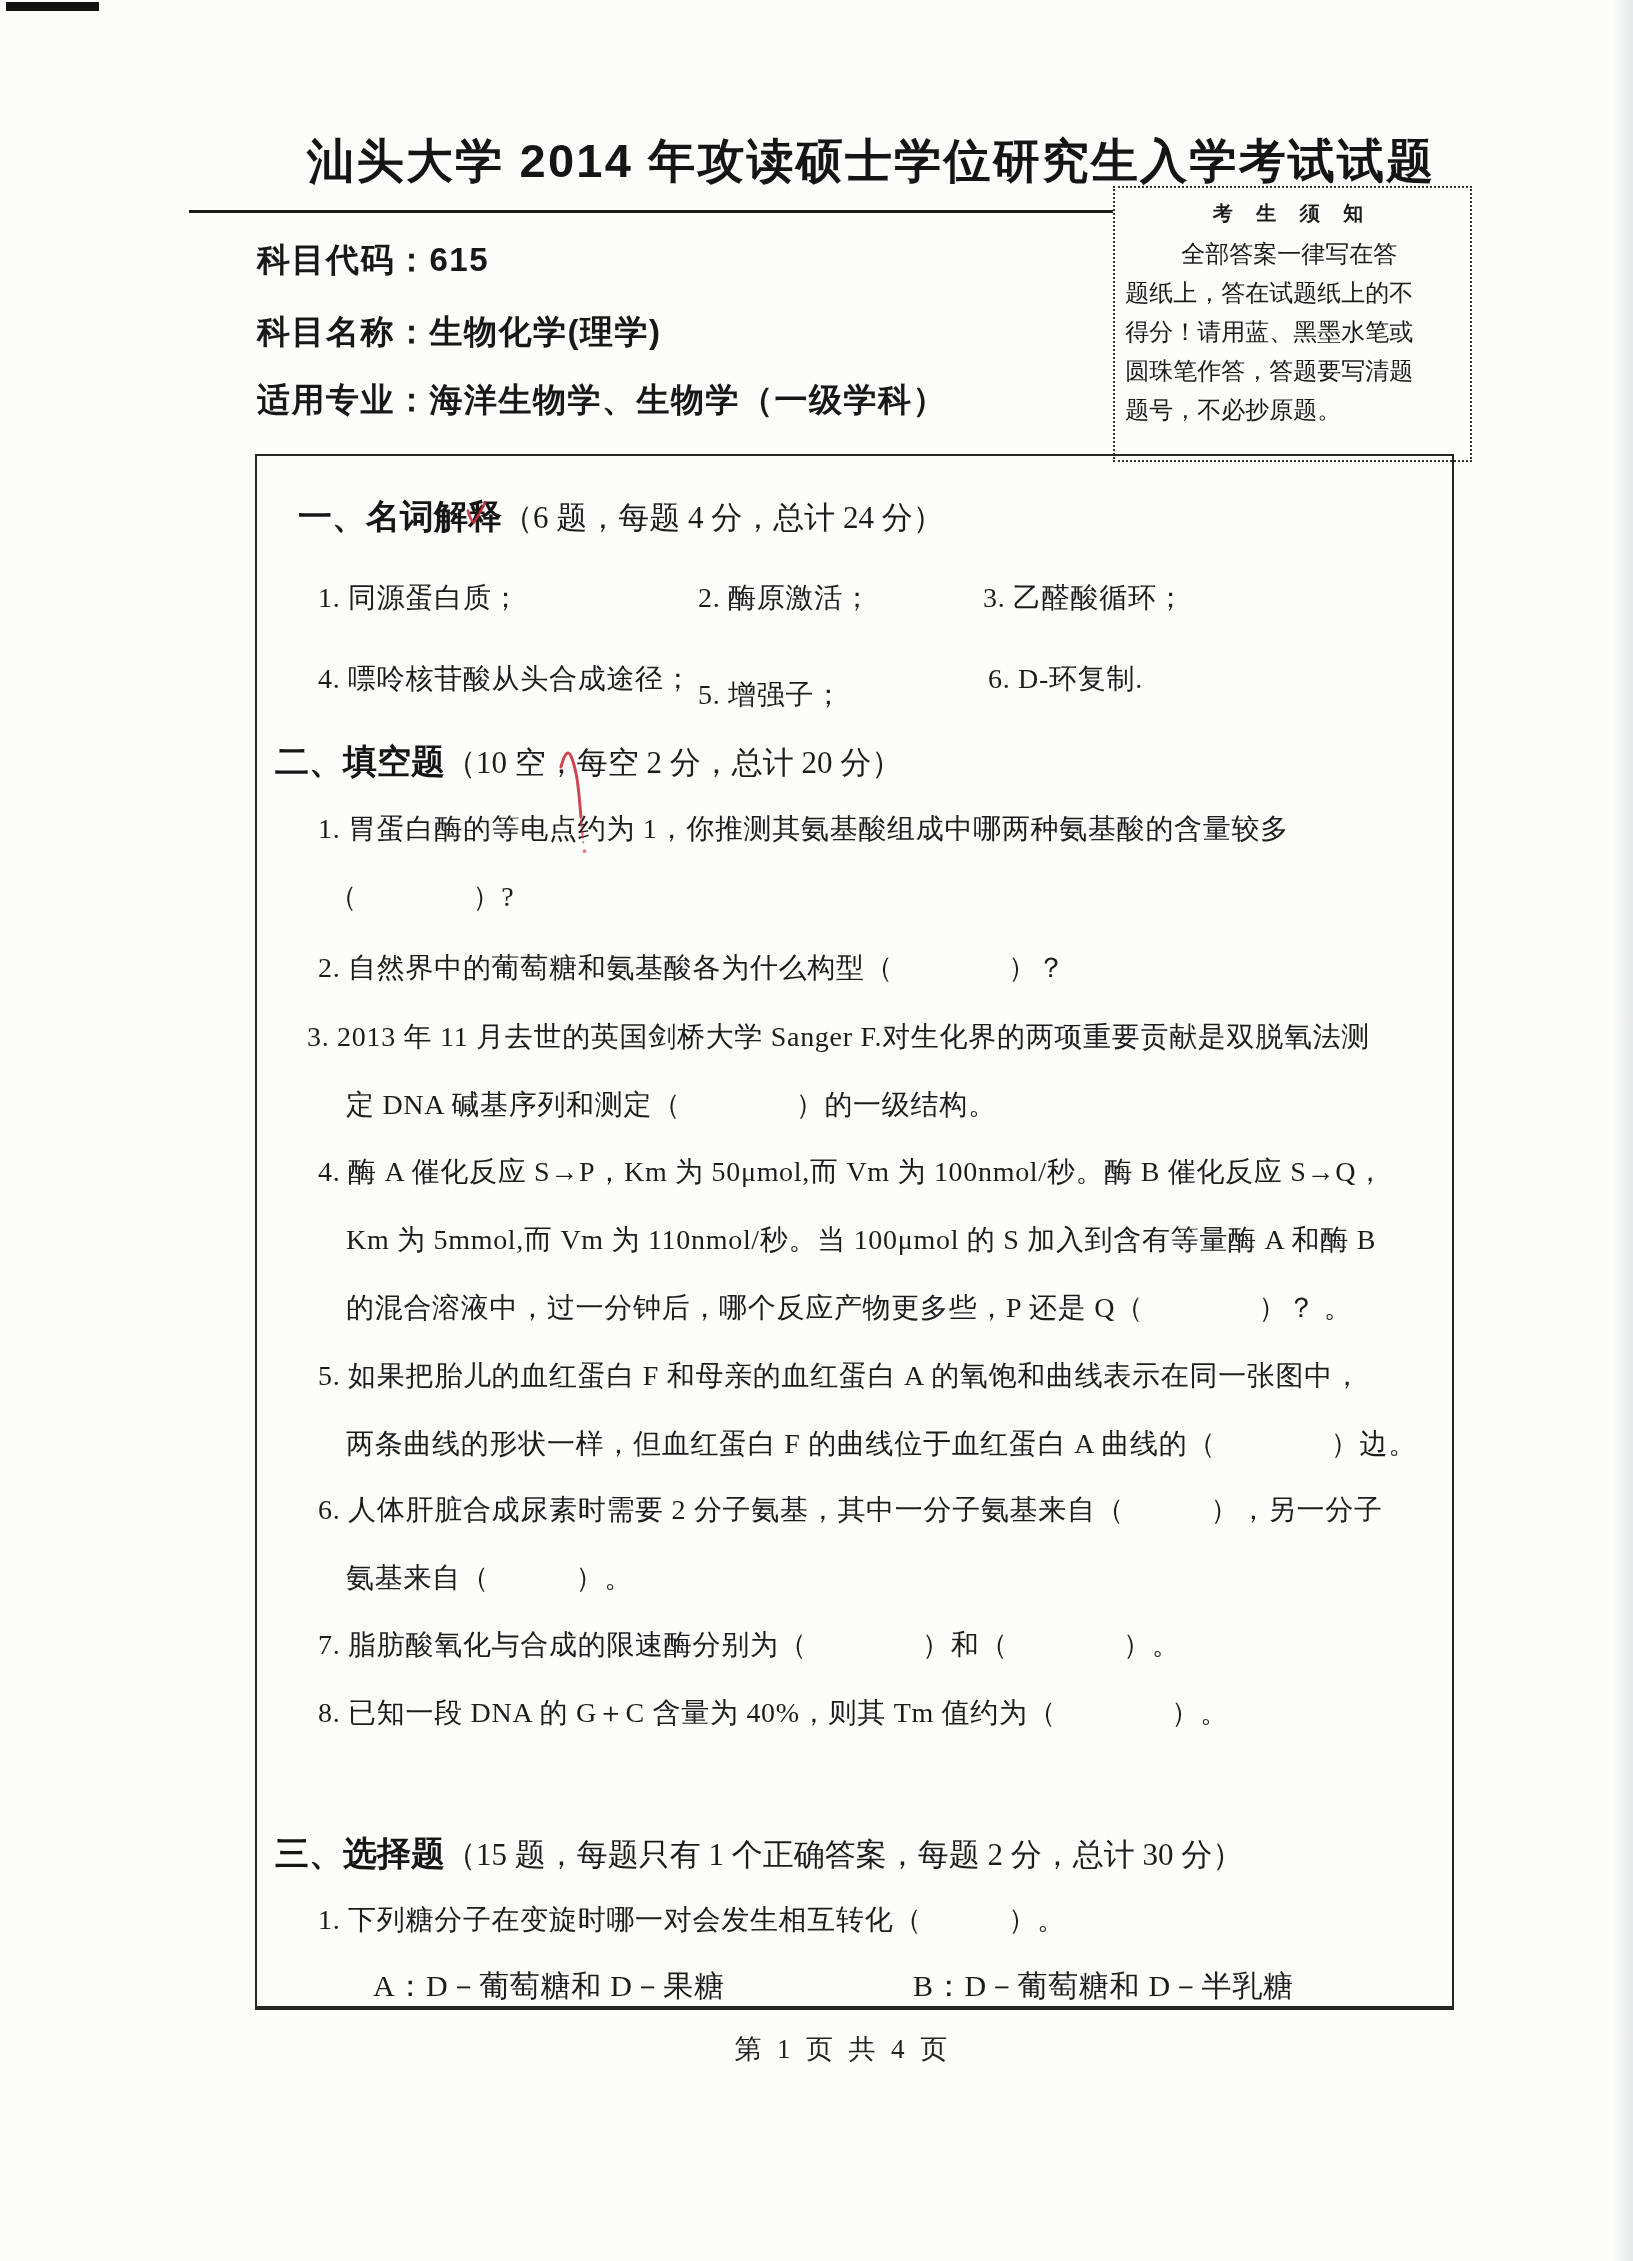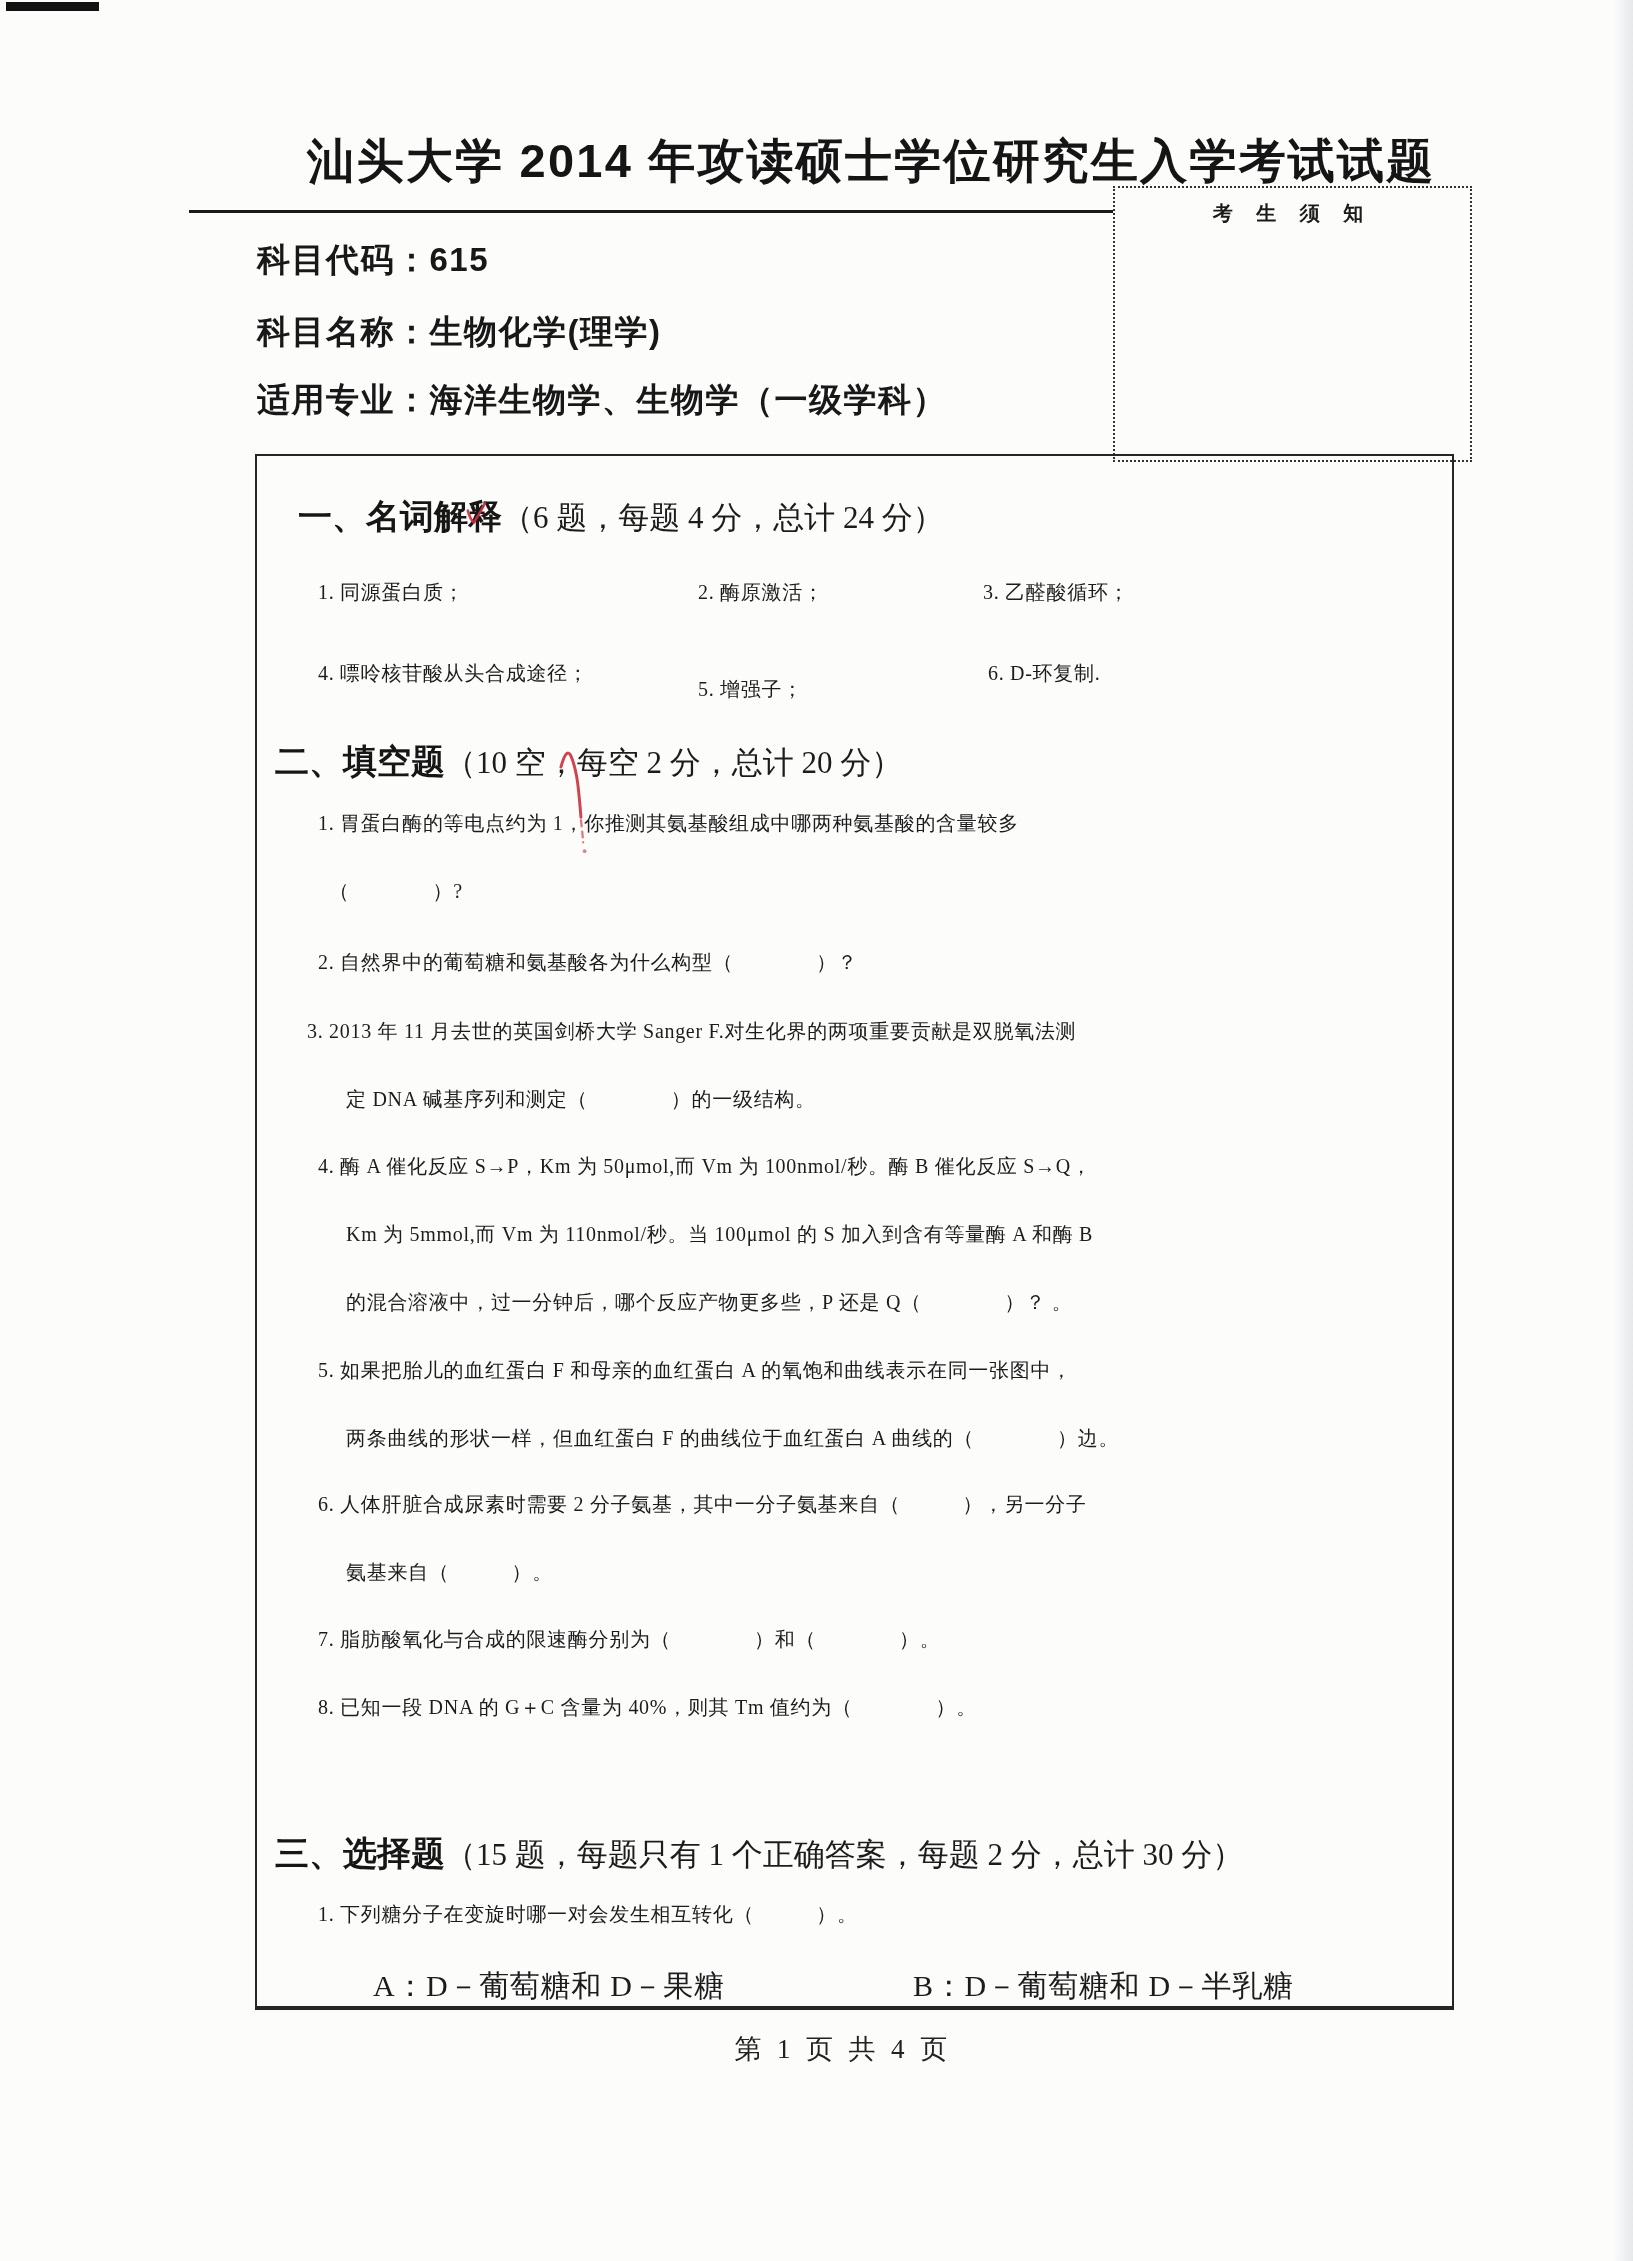--- a/index.html
+++ b/index.html
@@ -45,21 +45,21 @@
     position:absolute;left:255px;top:454px;width:1199px;height:1556px;
     border:2.2px solid #262626;border-bottom-width:4.4px;box-sizing:border-box;
   }
   
   .sec-no,.sec-name{
     font-family:"Liberation Sans","DejaVu Sans",sans-serif;
     font-weight:700;font-size:34px;color:#161616;
   }
   .sec-meta{font-size:31px;font-weight:400;color:#1c1c1c;}
   
-  .bl{font-size:20px;color:#1c1c1c;letter-spacing:0.7px;}
+  .bl{font-size:28px;color:#1c1c1c;letter-spacing:0.7px;}
   .opt{font-size:30px;color:#1c1c1c;letter-spacing:0.7px;}
   .footer{
     left:52px;top:2031px;width:1582px;text-align:center;
     font-size:27px;letter-spacing:4.4px;color:#222;
   }
   svg.pen{position:absolute;left:0;top:0;pointer-events:none;}
 </style>
 </head>
 <body>
 
@@ -74,20 +74,27 @@
 </div>
 <div class="abs meta-line" style="left:257px;top:310px;">
   <span>科目名称：</span><span>生物化学(理学)</span>
 </div>
 <div class="abs meta-line" style="left:257px;top:378px;">
   <span>适用专业：</span><span>海洋生物学、生物学（一级学科）</span>
 </div>
 
 <div class="notice-box">
   <div class="notice-title">考 生 须 知</div>
+  <div class="notice-body">
+    <div class="notice-line first">全部答案一律写在答</div>
+    <div class="notice-line">题纸上，答在试题纸上的不</div>
+    <div class="notice-line">得分！请用蓝、黑墨水笔或</div>
+    <div class="notice-line">圆珠笔作答，答题要写清题</div>
+    <div class="notice-line">题号，不必抄原题。</div>
+  </div>
 </div>
 
 <div class="main-box"></div>
 
 <div class="abs" style="left:275px;top:494px;margin-left:23px;">
   <span class="sec-no">一、</span><span class="sec-name">名词解释</span><span class="sec-meta">（6 题，每题 4 分，总计 24 分）</span>
 </div>
 <div class="abs bl" style="left:318px;top:579px;">1. 同源蛋白质；</div>
 <div class="abs bl" style="left:698px;top:579px;">2. 酶原激活；</div>
 <div class="abs bl" style="left:983px;top:579px;">3. 乙醛酸循环；</div>

